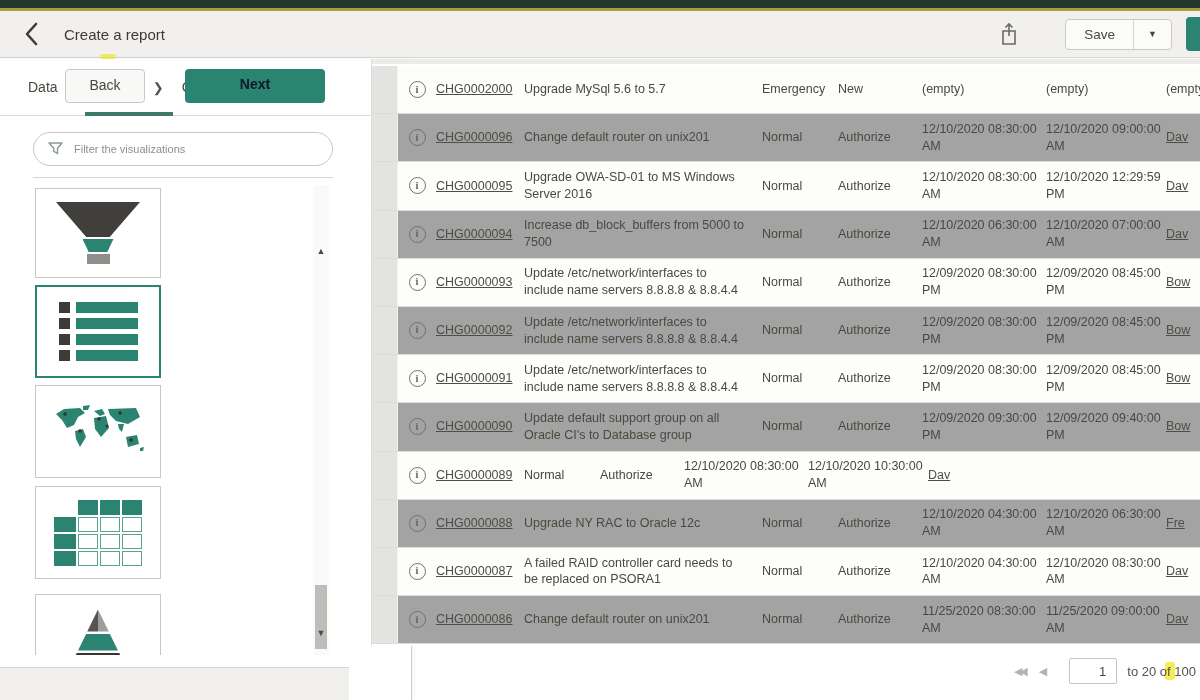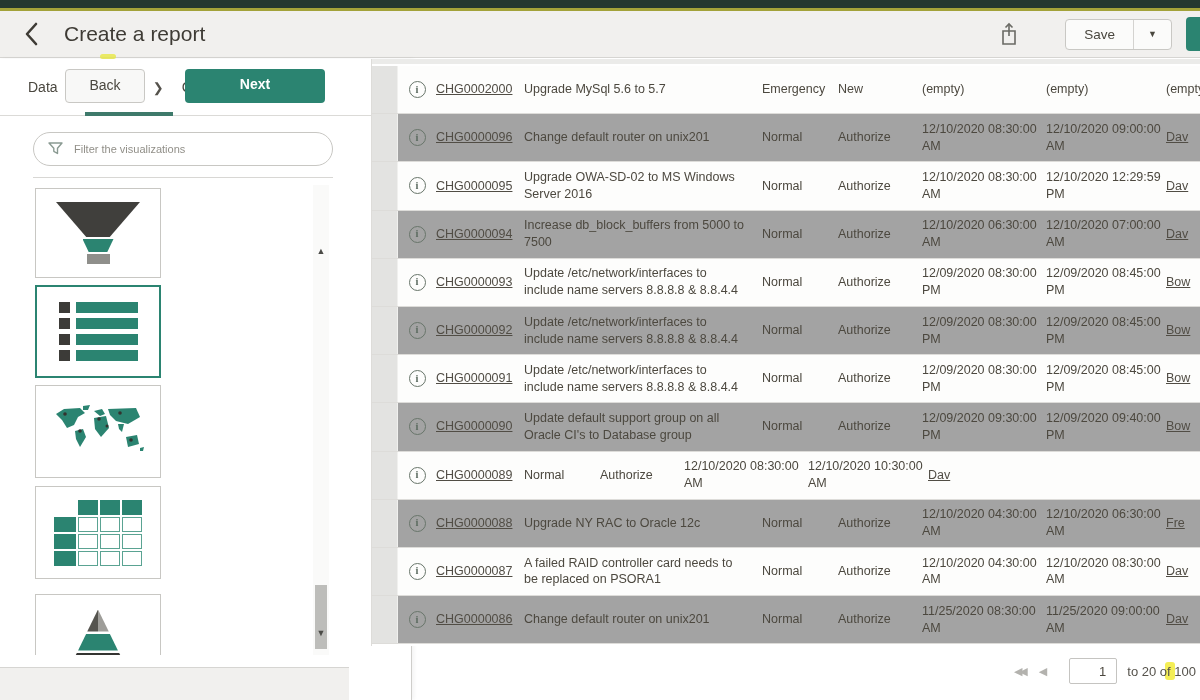--- a/index.html
+++ b/index.html
@@ -8,21 +8,21 @@
     font-family: "Liberation Sans", sans-serif;
     color:#4c483f; background:#fff; position:relative;
     -webkit-font-smoothing:antialiased;
   }
   
   .topbar { position:absolute; left:0; top:0; width:1200px; height:8px; background:#24372f; }
   .topbar-accent { position:absolute; left:0; top:8px; width:1200px; height:3px; background:#a3a239; }
   .header { position:absolute; left:0; top:11px; width:1200px; height:47px; background:#f1f0ee;
             border-bottom:1px solid #d6d5d2; display:flex; align-items:center; }
   .back-btn { margin-left:18px; width:26px; height:26px; display:flex; align-items:center; justify-content:center; cursor:pointer; }
-  .page-title { margin-left:20px; font-size:21px; color:#3e3b35; }
+  .page-title { margin-left:20px; font-size:15px; color:#3e3b35; }
   .header-right { margin-left:auto; display:flex; align-items:center; }
   .share-btn { width:24px; height:26px; margin-right:44px; display:flex; align-items:center; justify-content:center; cursor:pointer; }
   .save-split { display:flex; border:1px solid #c9c8c4; border-radius:4px; background:#fbfbfa; height:31px; margin-right:14px; }
   .save-main { padding:0 18px; font-size:13.5px; color:#4a473f; display:flex; align-items:center; cursor:pointer; }
   .save-caret { width:38px; border-left:1px solid #d4d3d0; display:flex; align-items:center; justify-content:center; cursor:pointer; }
   .save-caret::before { content:"▼"; font-size:9px; color:#4a473f; }
   .run-sliver { width:14px; height:34px; background:#2b8471; border-radius:4px 0 0 4px; margin-right:0; cursor:pointer; }
   .cursor-dash { position:absolute; left:100px; top:54px; width:16px; height:5px; background:#e9e94e; border-radius:3px; opacity:.85; }
 
   
@@ -72,21 +72,21 @@
   .scroll-up, .scroll-down { position:absolute; left:0; width:16px; height:16px; display:flex; align-items:center; justify-content:center; cursor:pointer; }
   .scroll-up { top:58px; } .scroll-down { bottom:14px; }
   .scroll-up::before { content:"▲"; font-size:9px; color:#4b4b47; }
   .scroll-down::before { content:"▼"; font-size:9px; color:#4b4b47; }
   .scroll-thumb { position:absolute; left:2px; top:400px; width:12px; height:64px; background:#bdbdba; cursor:grab; }
   
   .side-footer { position:absolute; left:0; bottom:0; width:349px; height:33px; background:#f1f0ee; border-top:1px solid #d6d5d2; }
   .btn-back { position:absolute; left:65px; top:10px; width:80px; height:34px; background:#f8f8f7; border:1px solid #c9c8c4;
               border-radius:4px; font-size:14px; color:#4a473f; text-align:center; padding-top:7px; cursor:pointer; }
   .btn-next { position:absolute; left:185px; top:10px; width:140px; height:34px; background:#2b8471; border-radius:4px;
-              font-size:14px; font-weight:bold; color:#ffffff; text-align:center; padding-top:7px; cursor:pointer; }
+              font-size:14px; font-weight:bold; color:#0f172a; text-align:center; padding-top:7px; cursor:pointer; }
 
   
   .table { position:absolute; left:371px; top:59px; width:829px; height:587px; overflow:hidden;
            background:#fff; border-left:1px solid #dddcd9; }
   .sliver { height:7px; background:#ebebe9; border-bottom:2px solid #fff; }
   .trow { display:flex; align-items:center; height:48.2px; background:#fdfdfc; border-bottom:1px solid #dddcd9; font-size:12.5px; line-height:1.35; }
   .trow.alt { background:#a3a3a3; }
   .c-gutter { width:26px; align-self:stretch; background:#e3e3e1; border-right:1px solid #f0f0ee; flex:none; }
   .c-icon { width:38px; display:flex; justify-content:center; flex:none; }
   .info { width:17px; height:17px; border:1.5px solid #68756a; border-radius:50%; display:flex; align-items:center;
@@ -287,21 +287,21 @@
     <div class="c-end">12/10/2020 09:00:00 AM</div>
     <div class="c-asg maybe-link link">Dav</div>
   </div>
 
   <div class="trow">
     <div class="c-gutter"></div>
     <div class="c-icon">
           <span class="info"></span>
         </div>
     <div class="c-num"><span class="link">CHG0000095</span></div>
-    <div class="c-desc">Upgrade OWA-SD-02 to MS Windows Server 2016</div>
+    <div class="c-desc">Upgrade OWA-SD-01 to MS Windows Server 2016</div>
     <div class="c-pri">Normal</div>
     <div class="c-state">Authorize</div>
     <div class="c-start">12/10/2020 08:30:00 AM</div>
     <div class="c-end">12/10/2020 12:29:59 PM</div>
     <div class="c-asg maybe-link link">Dav</div>
   </div>
 
   <div class="trow alt">
     <div class="c-gutter"></div>
     <div class="c-icon">

